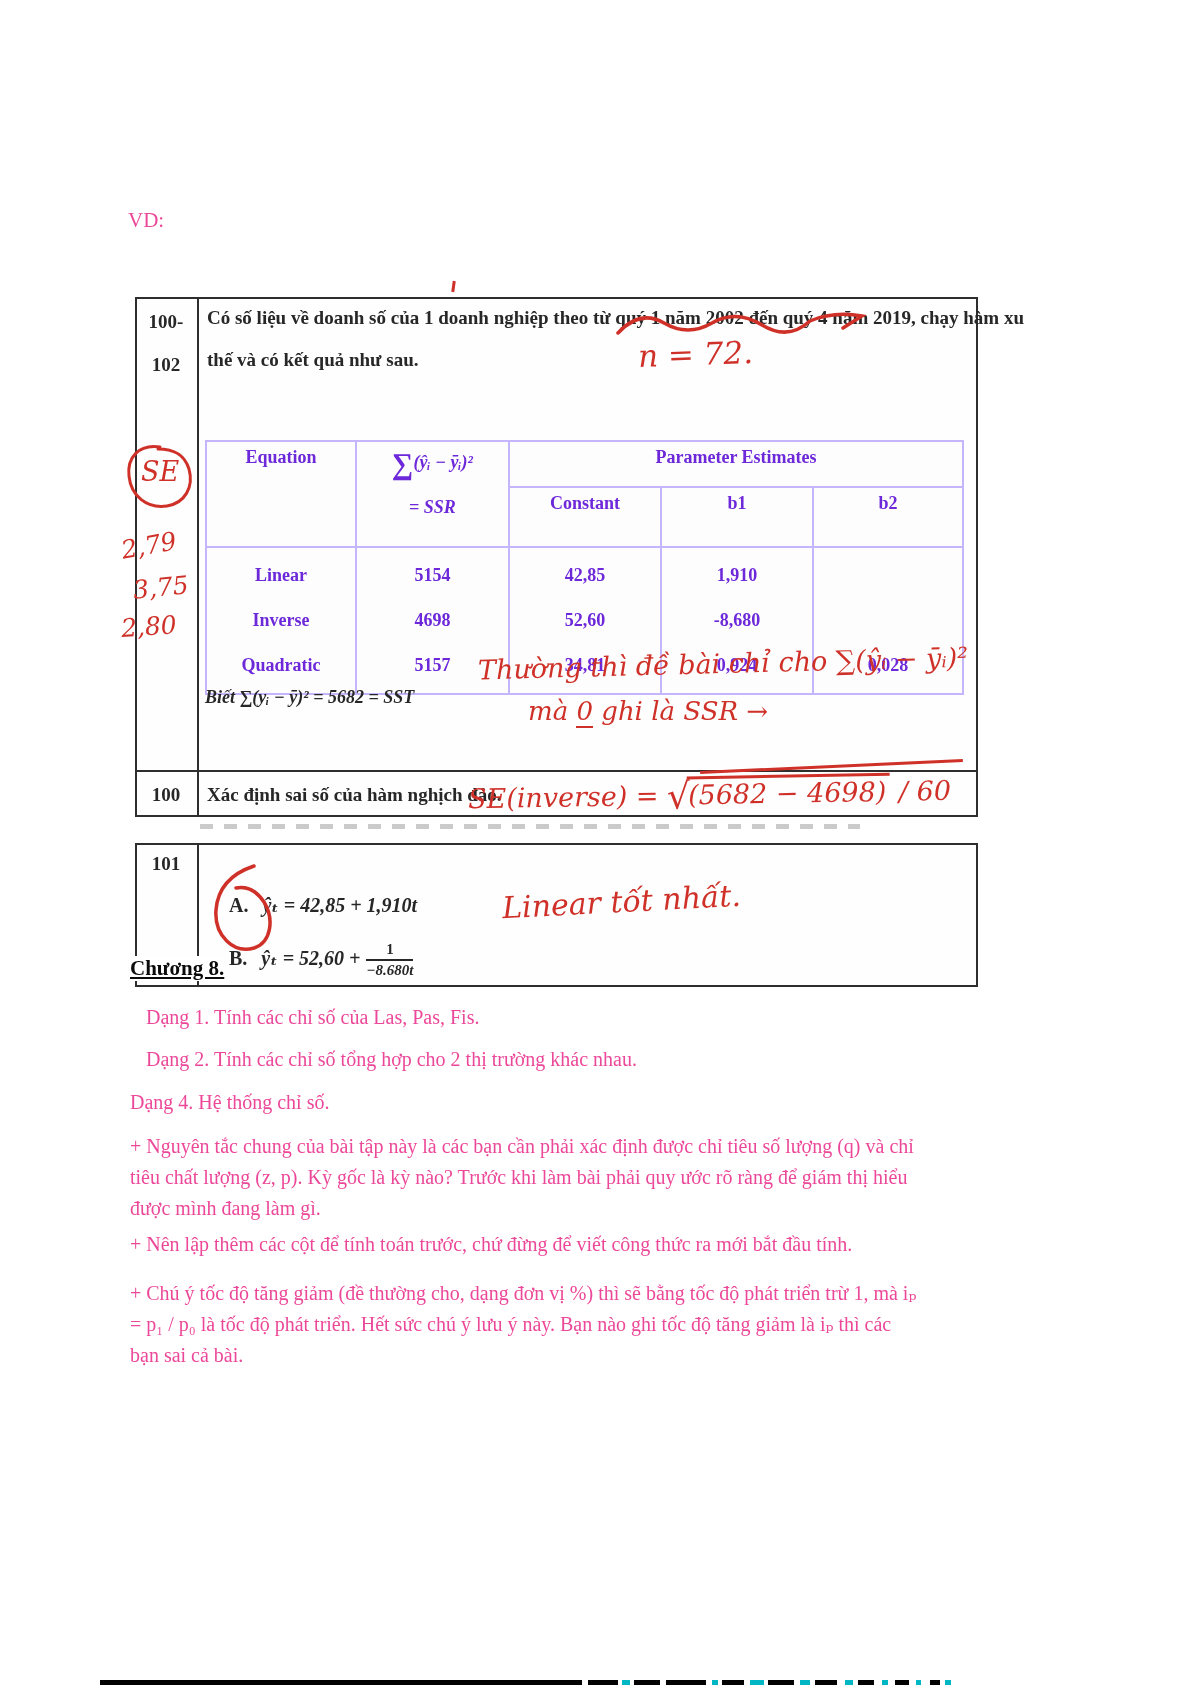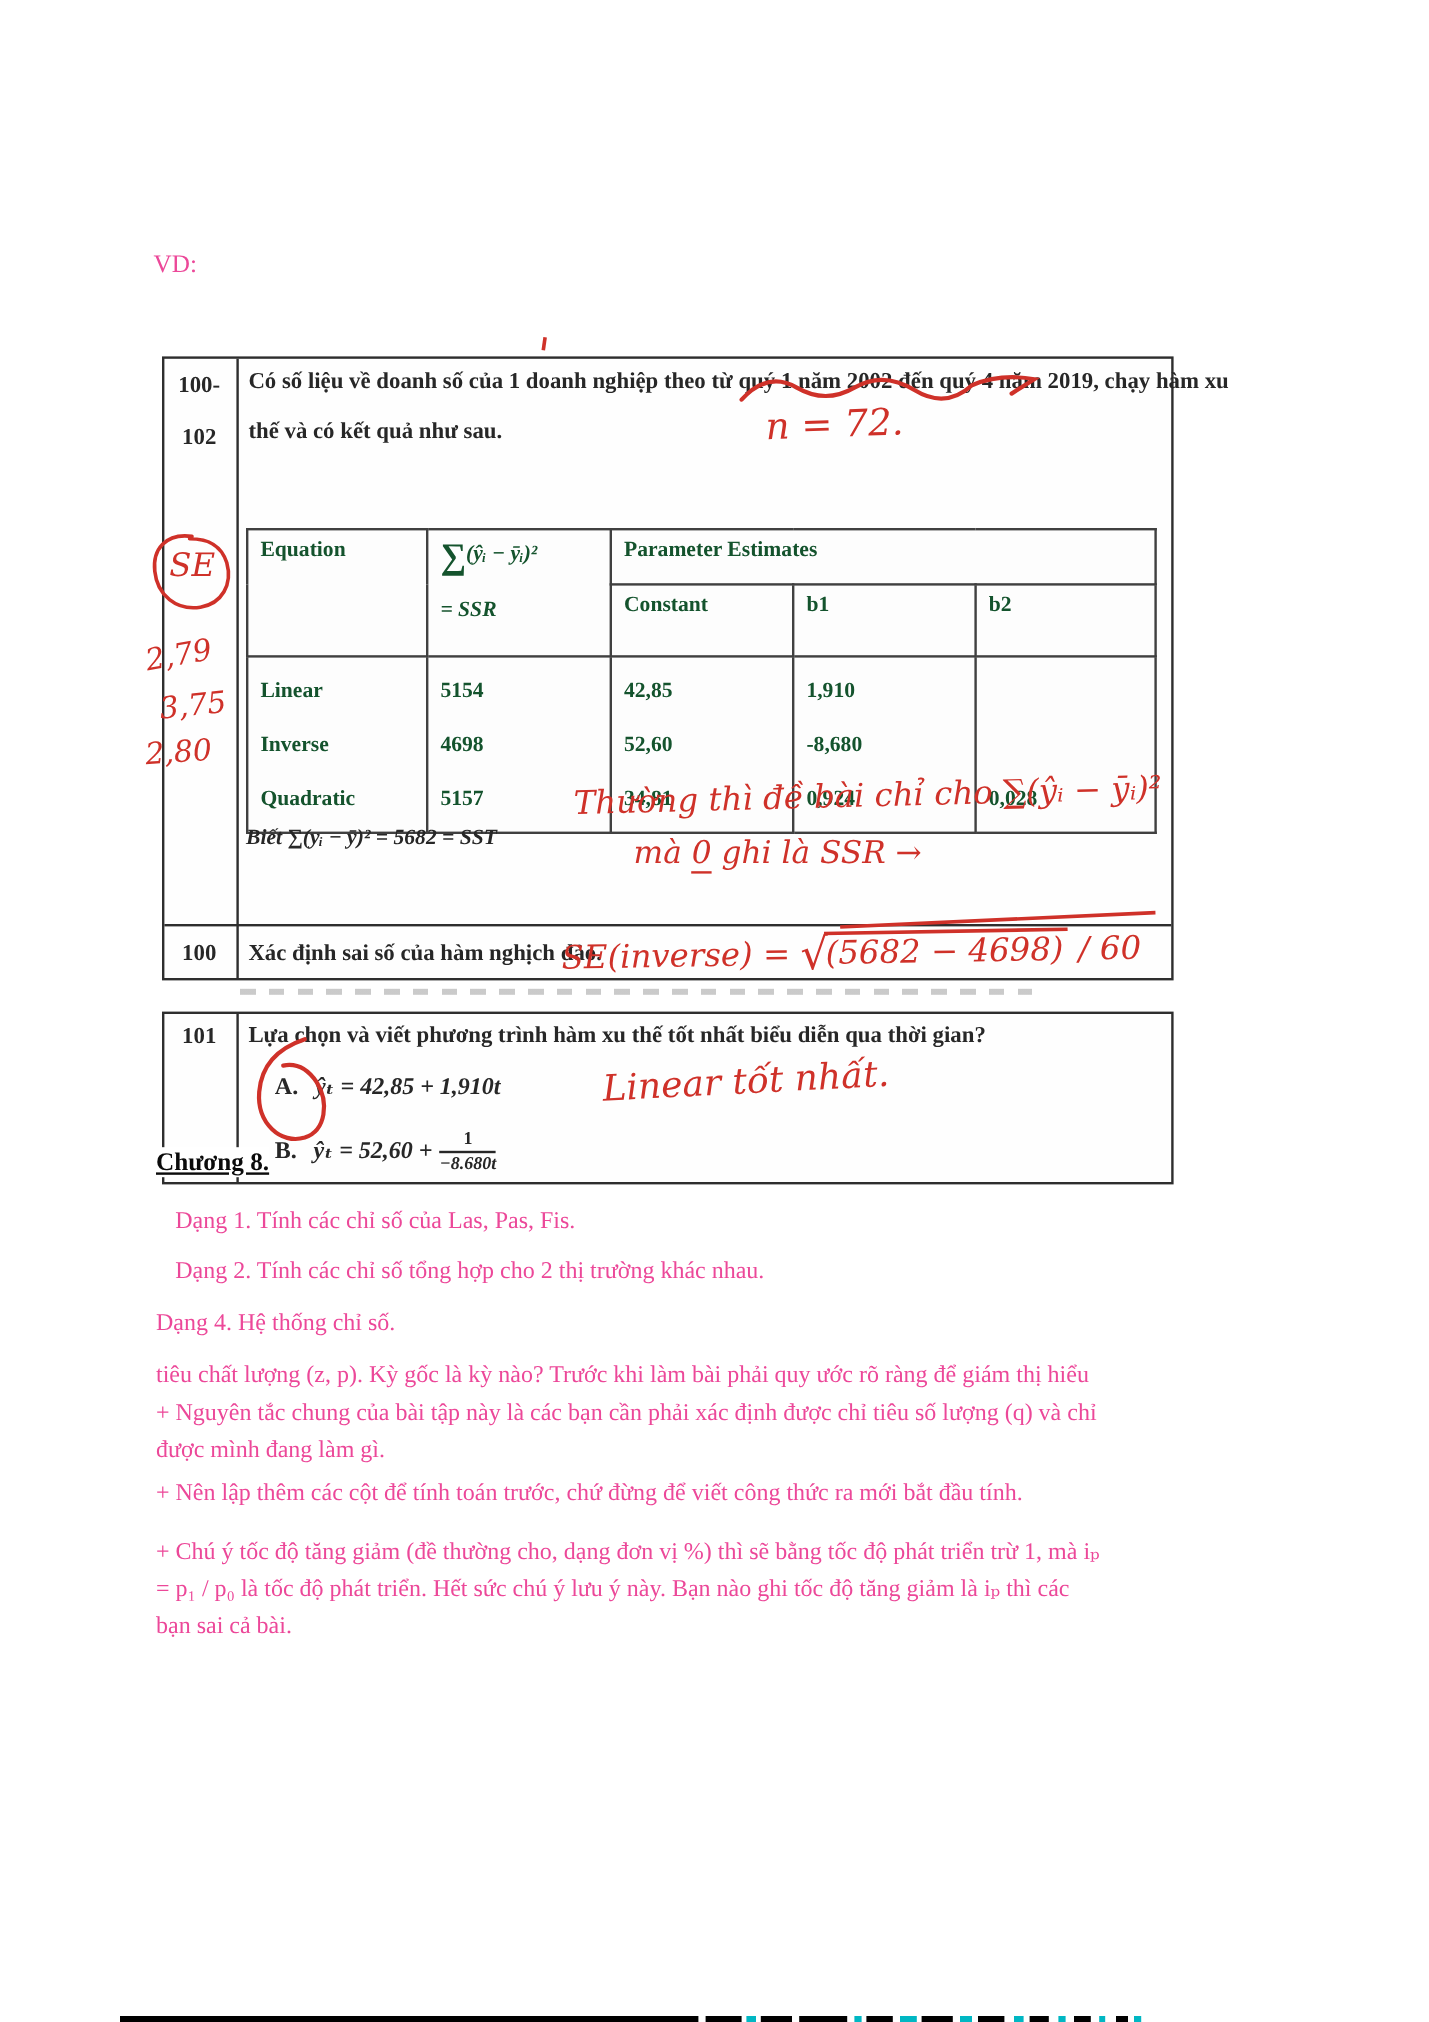--- a/index.html
+++ b/index.html
@@ -11,22 +11,22 @@
   .abs{position:absolute;}
 
   
   .scanbox{border:2px solid #2e2e2e;background:#fefefe;box-sizing:border-box;}
   .vdivider{position:absolute;top:0;bottom:0;left:60px;width:2px;background:#2e2e2e;}
   .scantext{color:#272727;font-weight:bold;font-size:19px;}
   .idcell{color:#272727;font-weight:bold;font-size:19px;width:58px;text-align:center;}
 
   table.inner{border-collapse:collapse;table-layout:fixed;background:#fdfdfd;}
   table.inner td{
-    border:2px solid #404040;vertical-align:top;padding:5px 10px;
-    color:#14532d;font-weight:bold;font-size:18px;box-sizing:border-box;
+    border:2px solid #c4b5fd;vertical-align:top;padding:5px 10px;
+    color:#6d28d9;font-weight:bold;font-size:18px;box-sizing:border-box;text-align:center;
   }
   td.datacell{padding:0 10px;vertical-align:middle;}
   .cellline{height:45px;line-height:45px;white-space:nowrap;}
   .sigma{font-size:30px;font-weight:bold;vertical-align:-6px;}
   .mathit{font-style:italic;}
   .ssr-eq{margin-top:16px;font-style:italic;}
 
   .sstnote{color:#272727;font-weight:bold;font-style:italic;font-size:18px;white-space:nowrap;}
 
   .optrow{white-space:nowrap;color:#272727;font-weight:bold;font-size:20px;}
@@ -128,21 +128,20 @@
   <div class="abs scantext" style="left:70px;top:485px;white-space:nowrap;">Xác định sai số của hàm nghịch đảo.</div>
 </div>
 
 <div class="abs" style="left:200px;top:824px;width:660px;height:5px;opacity:.45;
      background:repeating-linear-gradient(90deg,#8a8a8a 0 13px,transparent 13px 24px);"></div>
 
 <div class="abs scanbox" style="left:135px;top:843px;width:843px;height:144px;">
   <div class="vdivider"></div>
 
   <div class="abs idcell" style="left:0;top:8px;">101</div>
-  <div class="abs scantext" style="left:70px;top:7px;white-space:nowrap;">Lựa chọn và viết phương trình hàm xu thế tốt nhất biểu diễn qua thời gian?</div>
 
   <div class="abs optrow" style="left:92px;top:48px;">
     <span>A.</span><span class="optform">ŷₜ = 42,85 + 1,910t</span>
   </div>
 
   <div class="abs optrow" style="left:92px;top:96px;">
     <span>B.</span><span class="optform">ŷₜ = 52,60 +</span><span class="frac">
         <span>1</span>
         <span class="bar"></span>
         <span class="mathit">−8.680t</span>
@@ -185,22 +184,22 @@
 </svg>
 <div class="abs ink" style="left:502px;top:884px;font-size:30px;transform:rotate(-3deg);">Linear tốt nhất.</div>
 
 <div class="abs heading" style="left:130px;top:956px;z-index:3;">Chương 8.</div>
 
 <div class="abs bodytext" style="left:130px;top:1006px;margin-left:16px;">Dạng 1. Tính các chỉ số của Las, Pas, Fis.</div>
 <div class="abs bodytext" style="left:130px;top:1048px;margin-left:16px;">Dạng 2. Tính các chỉ số tổng hợp cho 2 thị trường khác nhau.</div>
 <div class="abs bodytext" style="left:130px;top:1091px;">Dạng 4. Hệ thống chỉ số.</div>
 
 <div class="abs bodytext" style="left:130px;top:1131px;">
+  <div class="paraline">+ Nguyên tắc chung của bài tập này là các bạn cần phải xác định được chỉ tiêu số lượng (q) và chỉ</div>
   <div class="paraline">tiêu chất lượng (z, p). Kỳ gốc là kỳ nào? Trước khi làm bài phải quy ước rõ ràng để giám thị hiểu</div>
-  <div class="paraline">+ Nguyên tắc chung của bài tập này là các bạn cần phải xác định được chỉ tiêu số lượng (q) và chỉ</div>
   <div class="paraline">được mình đang làm gì.</div>
 </div>
 
 <div class="abs bodytext" style="left:130px;top:1233px;">+ Nên lập thêm các cột để tính toán trước, chứ đừng để viết công thức ra mới bắt đầu tính.</div>
 
 <div class="abs bodytext" style="left:130px;top:1278px;">
   <div class="paraline">+ Chú ý tốc độ tăng giảm (đề thường cho, dạng đơn vị %) thì sẽ bằng tốc độ phát triển trừ 1, mà iₚ</div>
   <div class="paraline">= p₁ / p₀ là tốc độ phát triển. Hết sức chú ý lưu ý này. Bạn nào ghi tốc độ tăng giảm là iₚ thì các</div>
   <div class="paraline">bạn sai cả bài.</div>
 </div>

